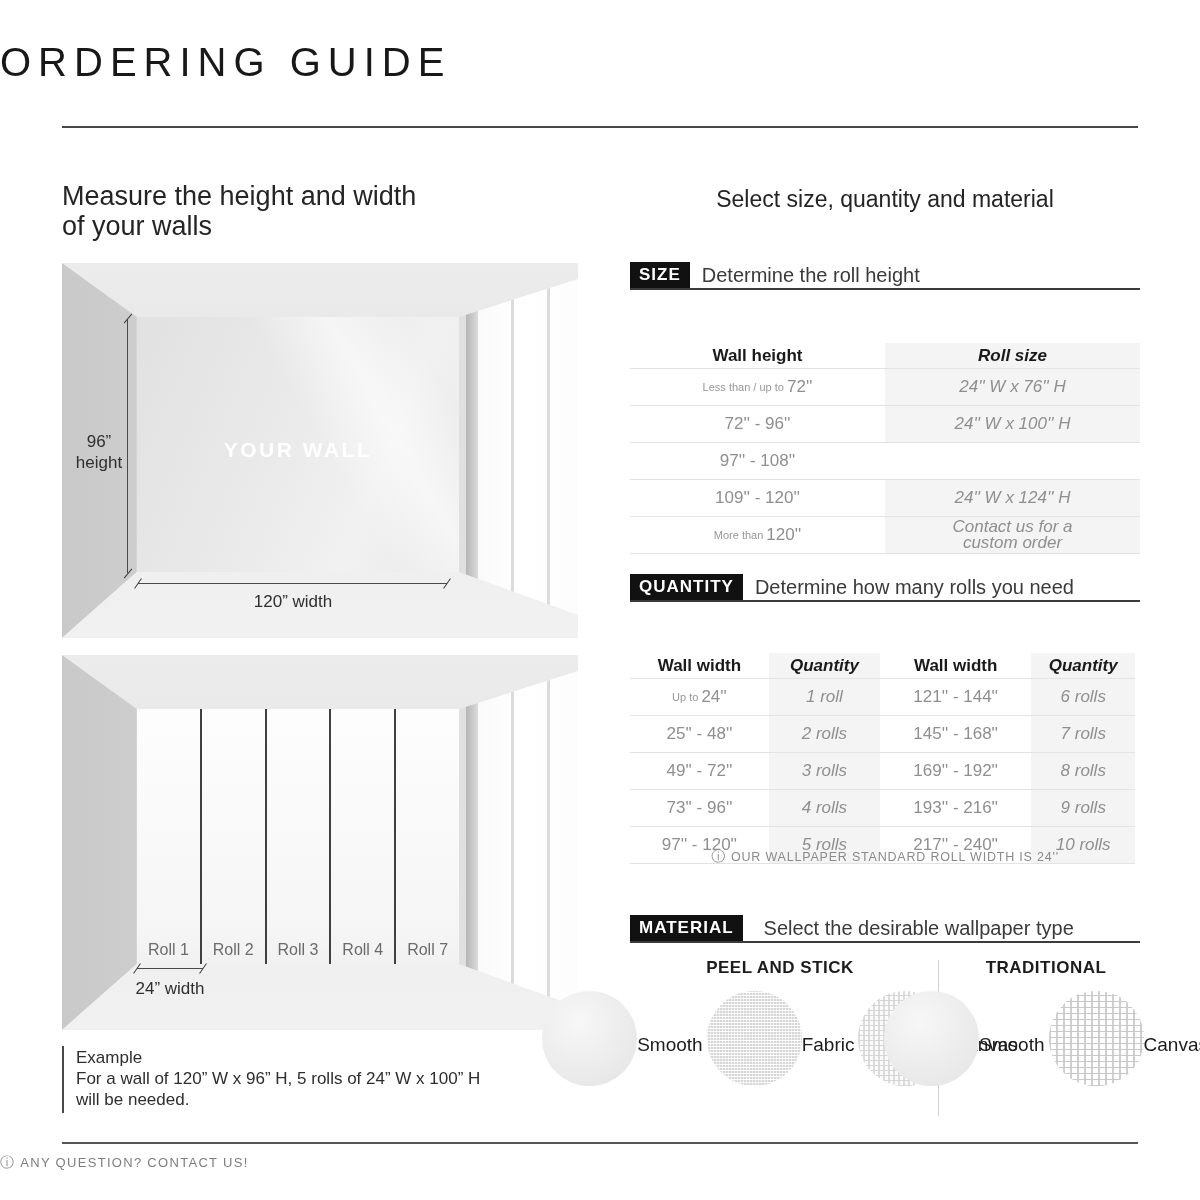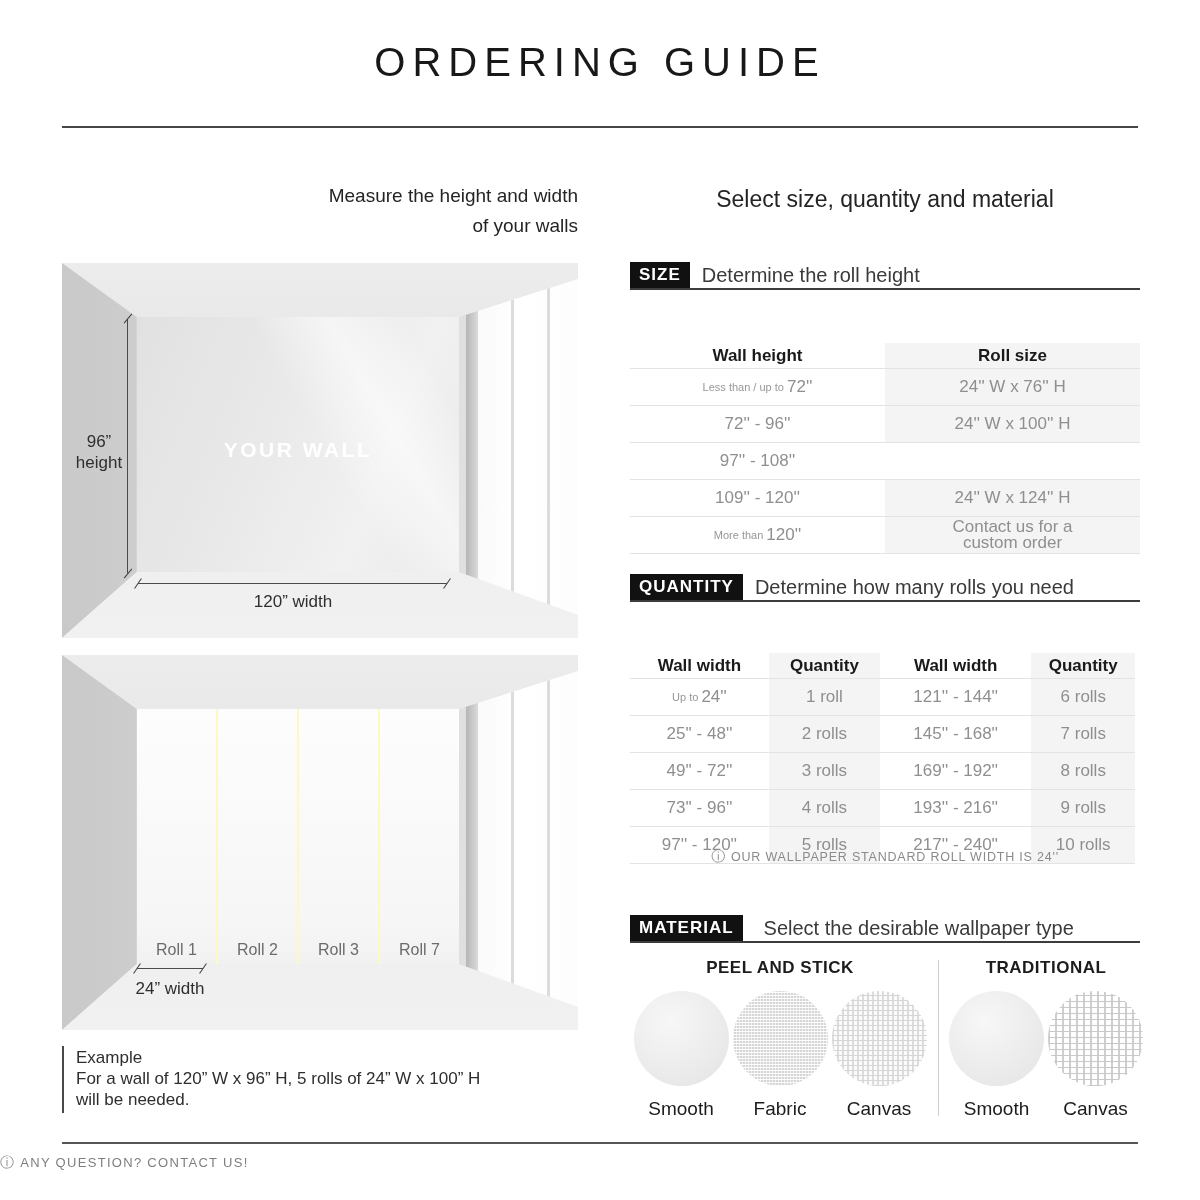--- a/index.html
+++ b/index.html
@@ -1,27 +1,27 @@
 <!DOCTYPE html>
 <html><head>
 <meta charset="utf-8">
 <style>
   html,body{margin:0;padding:0;background:#ffffff;}
   body{width:1200px;height:1200px;font-family:"Liberation Sans","DejaVu Sans",sans-serif;color:#222;}
   .page{position:relative;width:1200px;height:1200px;background:#fff;overflow:hidden;}
   .abs{position:absolute;}
 
   
-  .title{top:40px;left:0;width:1200px;text-align:center;font-size:40px;font-weight:400;
+  .title{top:40px;left:0;width:1200px;font-size:40px;font-weight:400;
          letter-spacing:7px;color:#181818;}
   .hr-top{top:126px;left:62px;width:1076px;height:2px;background:#474747;}
   .hr-bottom{top:1142px;left:62px;width:1076px;height:2px;background:#555;}
 
   
-  .left-heading{top:181px;left:62px;width:516px;text-align:right;font-size:19px;line-height:30px;color:#242424;}
+  .left-heading{top:181px;left:62px;width:516px;text-align:left;font-size:27px;line-height:30px;color:#242424;}
   .right-heading{top:186px;left:630px;width:510px;text-align:center;font-size:23px;color:#242424;}
 
   
   .room{left:62px;width:516px;height:375px;overflow:hidden;background:#f2f2f2;}
   .room1{top:263px;}
   .room2{top:655px;}
   .ceiling{position:absolute;inset:0;background:linear-gradient(180deg,#ececec 0%,#dcdcdc 90%);
            clip-path:polygon(0% 0%,100% 0%,100% 4.3%,76.9% 14.4%,14.5% 14.4%);}
   .wall-left{position:absolute;inset:0;background:linear-gradient(90deg,#c9c9c9 0%,#dddddd 70%,#d6d6d6 100%);
            clip-path:polygon(0% 0%,14.5% 14.4%,14.5% 82.4%,0% 100%);}
@@ -35,21 +35,21 @@
   .right-area{position:absolute;left:397px;top:16px;width:119px;height:336px;
            clip-path:polygon(0% 11.3%,100% 0%,100% 100%,0% 87.2%);background:#e8e8e8;}
   .win-return{position:absolute;left:0;top:0;width:7px;height:100%;background:#e0e0e0;}
   .win-frame{position:absolute;left:7px;top:0;width:12px;height:100%;background:linear-gradient(90deg,#b6b6b6,#dadada);}
   .win-glass{position:absolute;left:19px;top:0;right:0;height:100%;
            background:linear-gradient(90deg,#fafafa 0%,#ffffff 40%,#fdfdfd 100%);}
   .mullion{position:absolute;top:0;width:3px;height:100%;background:#dcdcdc;}
   .m1{left:33px;} .m2{left:69px;}
 
   
-  .panels{position:absolute;left:75px;top:54px;width:322px;height:255px;display:flex;gap:2px;background:#fef9c3;}
+  .panels{position:absolute;left:75px;top:54px;width:322px;height:255px;display:flex;gap:2px;background:#404040;}
   .panel{flex:1;background:linear-gradient(180deg,#fdfdfd 0%,#f6f6f6 85%,#f1f1f1 100%);
          display:flex;align-items:flex-end;justify-content:center;}
   .panel span{font-size:16px;color:#6b6b6b;padding-bottom:5px;}
 
   
   .dim{background:#4a4a4a;}
   .dim-v{position:absolute;left:65px;top:56px;width:1px;height:254px;}
   .dim-h1{position:absolute;left:76px;top:320px;width:309px;height:1px;}
   .dim-h2{position:absolute;left:75px;top:313px;width:66px;height:1px;}
   .tick{position:absolute;width:12px;height:1px;background:#3f3f3f;}
@@ -76,34 +76,34 @@
   .tbl{left:630px;width:510px;margin-top:28px;}
   .size-table{top:315px;}
   .quantity-table{top:625px;width:505px;}
   .trow{display:flex;border-bottom:1px solid #e3e3e3;}
   .trow>div{display:flex;align-items:center;justify-content:center;text-align:center;}
   .hrow{height:25px;}
   .hrow>div{font-weight:700;font-size:17px;color:#1a1a1a;}
   .drow{height:36px;}
   .drow>div{font-size:17px;color:#8f8f8f;}
   .sc{width:50%;}
-  .alt{background:#f4f4f4;}
+  .alt{background:#f4f4f4;font-style:italic;}
   .qc1{width:27.5%;} .qc2{width:22%;} .qc3{width:30%;} .qc4{width:20.5%;}
   .pref{font-size:11px;color:#979797;white-space:pre;}
   .twolines{font-size:13.5px;line-height:16px;color:#9a9a9a;flex-direction:column;}
   .q-note{top:848px;left:630px;width:510px;text-align:center;font-size:12.5px;letter-spacing:.8px;color:#8a8a8a;}
   .info-ic{display:inline-block;font-size:14px;margin-right:5px;color:#8a8a8a;}
 
   
   .mat-group{top:958px;}
   .group1{left:627px;width:306px;}
   .group2{left:946px;width:200px;}
   .mat-title{text-align:center;font-size:17px;font-weight:700;letter-spacing:.5px;color:#1c1c1c;margin-bottom:13px;}
   .swatches{display:flex;gap:4px;justify-content:center;}
-  .swatch{display:flex;flex-direction:column;align-items:center;}
+  .swatch{display:flex;flex-direction:row;align-items:center;}
   .circle{width:95px;height:95px;border-radius:50%;}
   .swatch-label{margin-top:12px;font-size:19px;font-weight:500;color:#1c1c1c;}
   .tex-smooth{background:radial-gradient(circle at 38% 32%,#f7f7f7,#ebebeb 60%,#e3e3e3 100%);}
   .tex-fabric{background-color:#ededed;
      background-image:repeating-linear-gradient(0deg,rgba(255,255,255,.9) 0 1px,rgba(0,0,0,.05) 1px 3px),
                       repeating-linear-gradient(90deg,rgba(255,255,255,.9) 0 1px,rgba(0,0,0,.05) 1px 3px);}
   .tex-canvas{background-color:#fbfbfb;
      background-image:repeating-linear-gradient(0deg,#d6d6d6 0 1px,transparent 1px 5px),
                       repeating-linear-gradient(90deg,rgba(210,210,210,.75) 0 2px,transparent 2px 5px);}
   .tex-canvas2{background-color:#ffffff;
@@ -167,20 +167,23 @@
       <div class="panel">
           <span>Roll 1</span>
         </div>
       <div class="panel">
           <span>Roll 2</span>
         </div>
       <div class="panel">
           <span>Roll 3</span>
         </div>
       <div class="panel">
+          <span>Roll 4</span>
+        </div>
+      <div class="panel">
           <span>Roll 7</span>
         </div>
     </div>
     <div class="right-area">
       <div class="win-return"></div>
       <div class="win-frame"></div>
       <div class="win-glass">
         <div class="mullion m1"></div>
         <div class="mullion m2"></div>
       </div>

